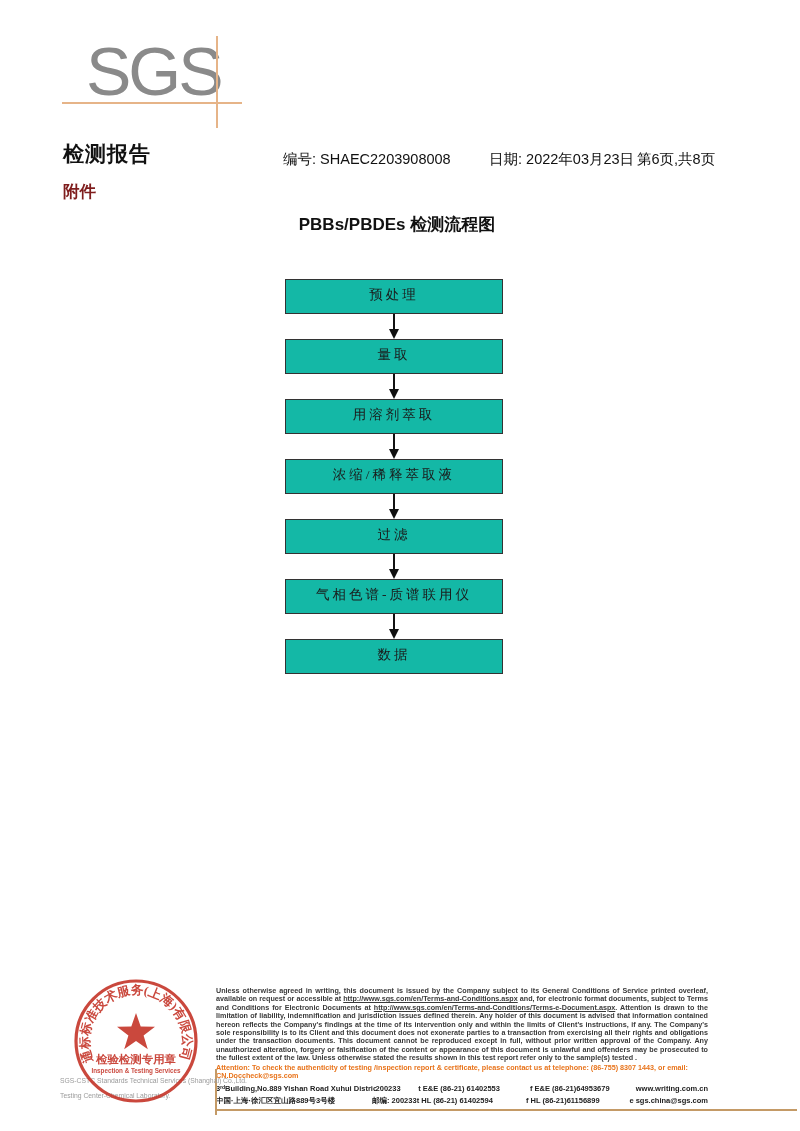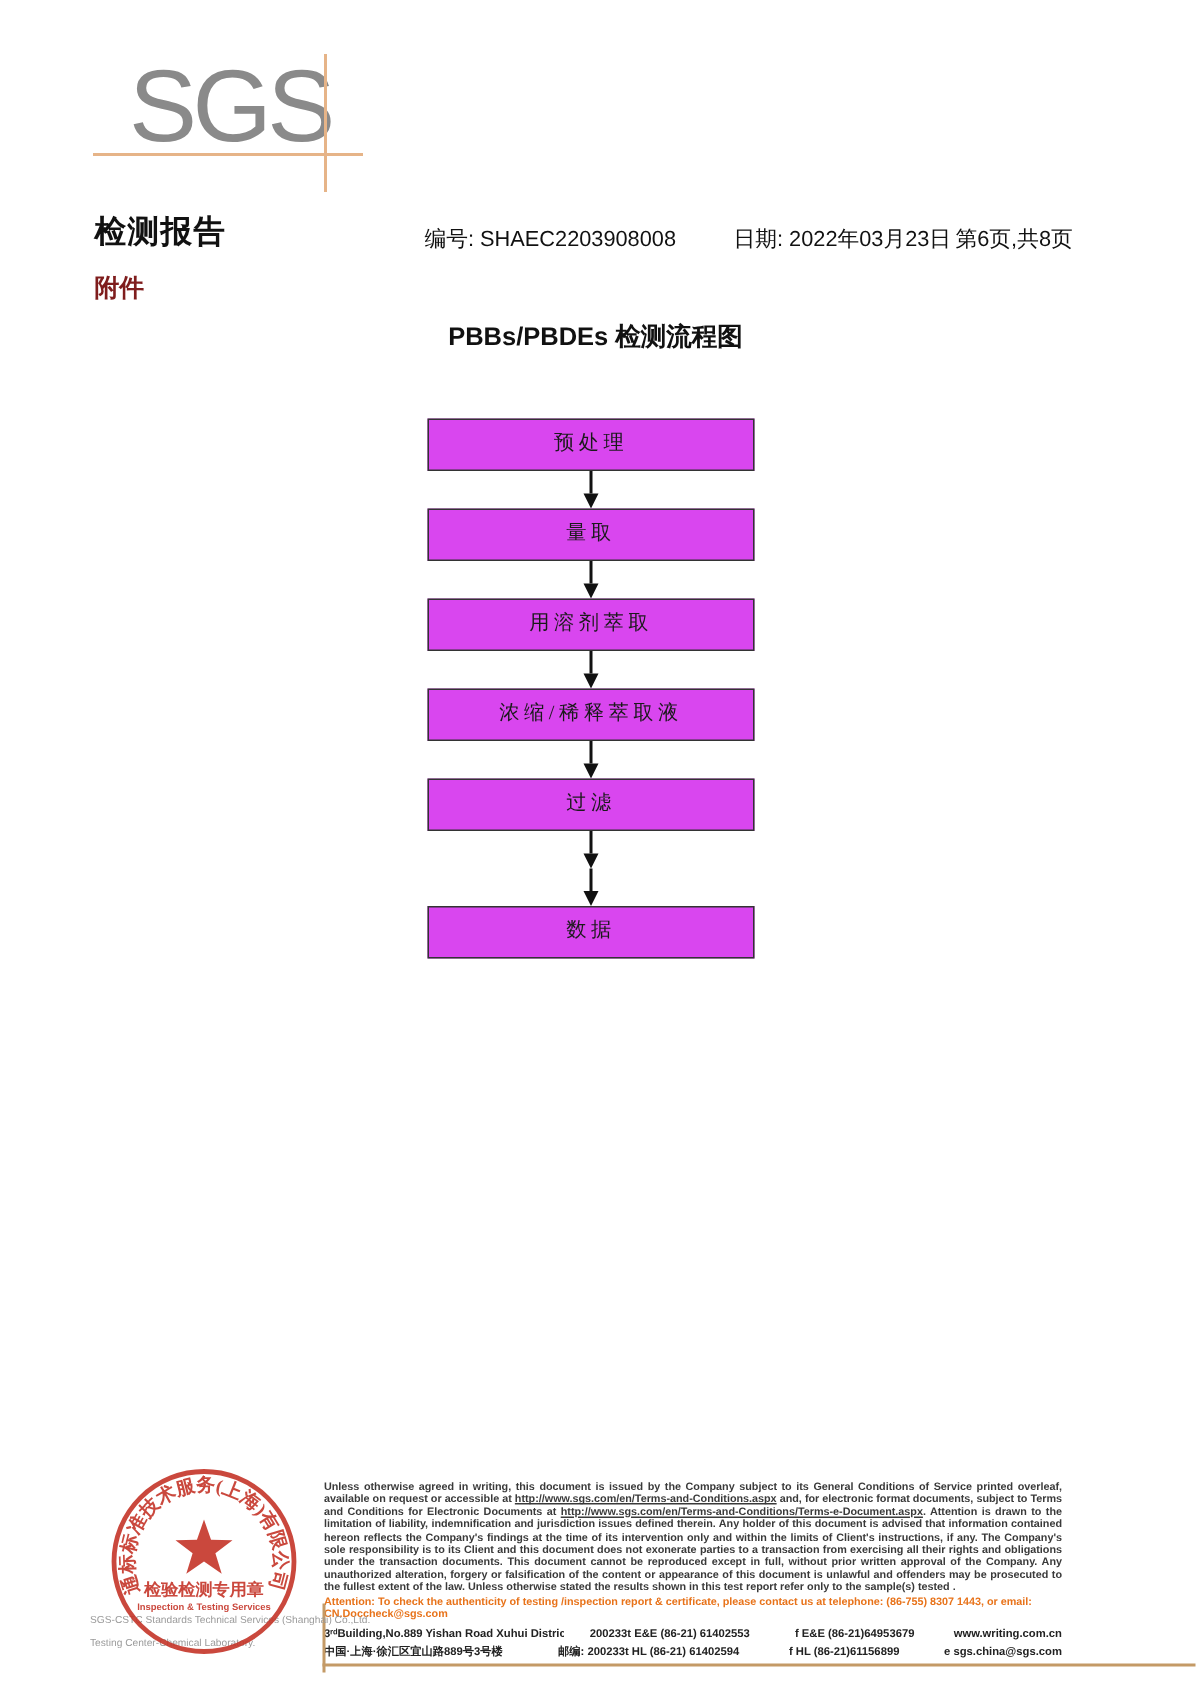--- a/index.html
+++ b/index.html
@@ -23,41 +23,41 @@
   .attachment { position:absolute; left:63px; top:181px; font-size:16.5px; font-weight:700;
                 color:#7f1d1d; font-family:"Liberation Serif", serif; }
 
   
   .fc-title { position:absolute; left:16px; right:0; top:213px; text-align:center;
               padding-right:22px; font-size:17px; font-weight:700; color:#111; }
   .flowchart { position:absolute; left:285px; top:279px; width:218px; display:flex;
                flex-direction:column; }
   .fc-box { height:35px; border:1px solid #333; display:flex; justify-content:center;
             align-items:flex-start; padding-top:6px; font-size:13.5px; letter-spacing:3px;
-            color:#1a1a1a; font-family:"Liberation Serif", serif; background:#d946ef; }
+            color:#1a1a1a; font-family:"Liberation Serif", serif; background:#14b8a6; }
   .fc-arrow { height:25px; display:flex; flex-direction:column; align-items:center; }
   .fc-arrow .shaft { width:2px; flex:1; background:#111; }
   .fc-arrow .head { width:0; height:0; border-left:5.5px solid transparent;
                     border-right:5.5px solid transparent; border-top:10px solid #111; }
 
   
   .company-gray { position:absolute; left:60px; top:1073px; width:162px; font-size:6.8px;
                   line-height:15px; color:#9b9b9b; white-space:nowrap; z-index:1; }
   .stamp-svg { position:absolute; left:72px; top:977px; z-index:2; opacity:0.9; }
 
   
   .footer-col { position:absolute; left:216px; top:987px; width:492px; color:#3a3a3a; }
   .disclaimer { font-size:7.2px; line-height:8.4px; font-weight:700; text-align:justify; }
   .disclaimer .lnk { text-decoration:underline; }
   .attention { font-size:7.2px; line-height:8.4px; font-weight:700; color:#e8731a; margin-top:1px; }
   .addr-block { margin-top:3px; }
   .addr-row { display:flex; font-size:7.5px; line-height:11.5px; font-weight:600; color:#222;
               white-space:nowrap; }
   .a-addr { width:187px; overflow:hidden; }
-  .a-post { width:50px;text-align:right; }
+  .a-post { width:50px; }
   .a-tel  { width:131px; }
   .a-fax  { width:124px; }
   .a-web  { flex:1; }
 
   .footer-hline { position:absolute; left:215px; top:1109px; width:582px; height:2px; background:#c49a66; }
   .footer-vline { position:absolute; left:215px; top:1069px; width:2px; height:46px; background:#c49a66; }
   .member { position:absolute; left:215px; top:1113px; width:582px; text-align:right;
             padding-right:100px; font-size:10.5px; font-weight:700; color:#1c1c1c; }
 </style>
 </head>
@@ -112,20 +112,23 @@
         <div class="shaft"></div>
         <div class="head"></div>
       </div>
     <div class="fc-box">
       <span>过滤</span>
     </div>
     <div class="fc-arrow">
         <div class="shaft"></div>
         <div class="head"></div>
       </div>
+    <div class="fc-box">
+      <span>气相色谱-质谱联用仪</span>
+    </div>
     <div class="fc-arrow">
         <div class="shaft"></div>
         <div class="head"></div>
       </div>
     <div class="fc-box">
       <span>数据</span>
     </div>
   </div>
 
   <div class="company-gray">

